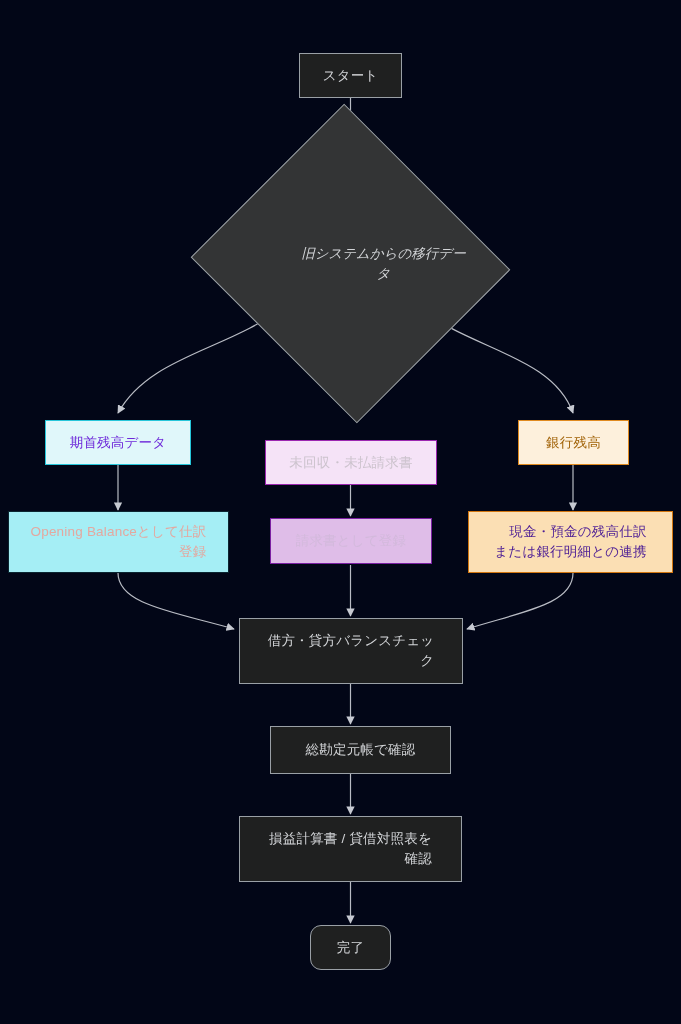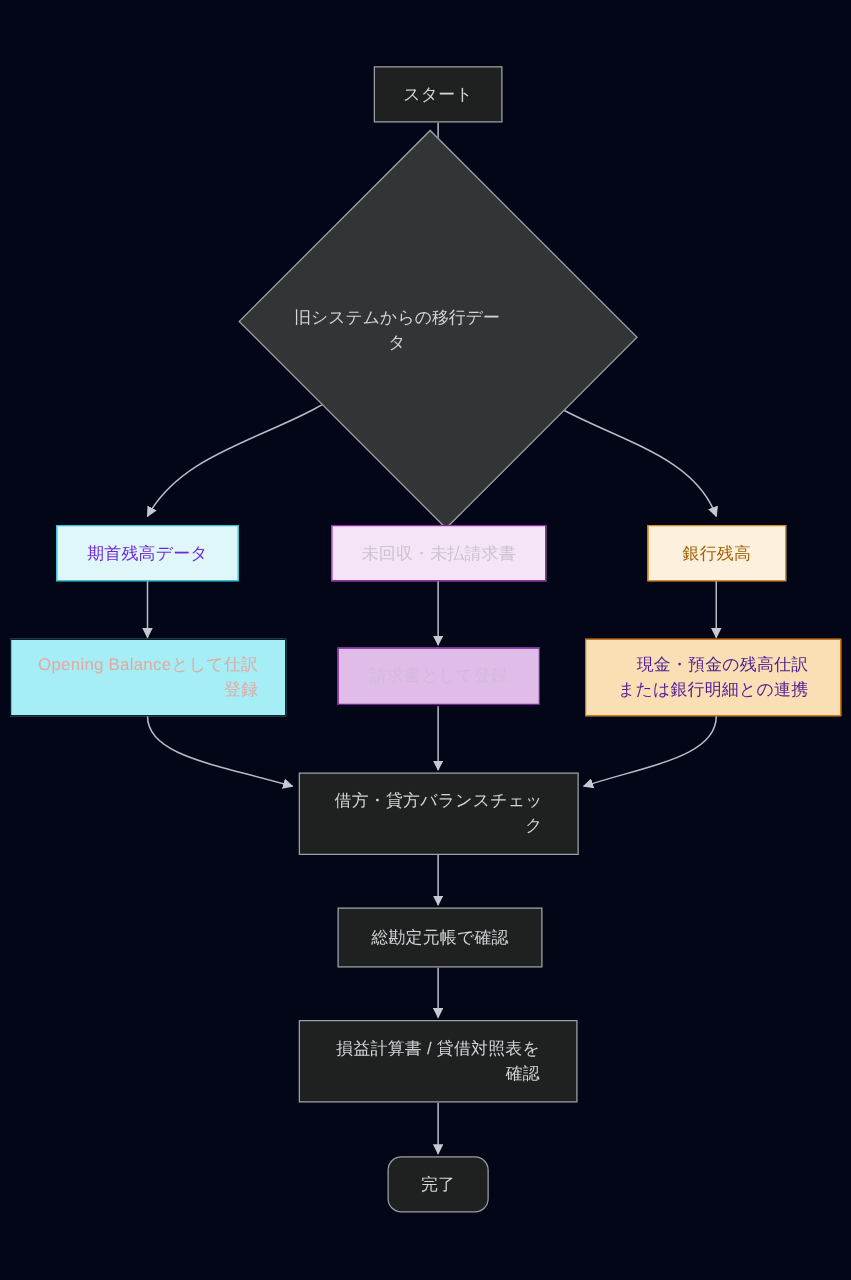--- a/index.html
+++ b/index.html
@@ -45,26 +45,27 @@
   .n-dark {
     background: #1f2020;
     border: 1px solid #9aa0a6;
     color: #d3d5d8;
   }
   
   .n-diamond {
     position: absolute;
     display: flex;
     align-items: center;
-    justify-content: flex-start;
+    justify-content: flex-end;
     text-align: center;
     line-height: 1.45;
     font-size: 13.5px;
     white-space: pre-line;
     color: #d3d5d8;
+    font-style: italic;
   }
   .n-diamond .dia-shape {
     position: absolute;
     left: 0; top: 0;
     width: 100%; height: 100%;
     background: #333435;
     border: 1px solid #9aa0a6;
     transform: rotate(45deg);
     box-sizing: border-box;
   }
@@ -158,21 +159,21 @@
   <div class="n-diamond" style="left:233px; top:155px; width:235px; height:217px;">
     <span class="dia-shape"></span>
     <span class="dia-label">旧システムからの移行デー
 タ</span>
   </div>
 
   <div class="node n-cyan-pale" style="left:45px; top:420px; width:146px; height:45px;">
     <span>期首残高データ</span>
   </div>
 
-  <div class="node n-purple-pale" style="left:265px; top:420px; width:172px; height:45px;">
+  <div class="node n-purple-pale" style="left:265px; top:440px; width:172px; height:45px;">
     <span>未回収・未払請求書</span>
   </div>
 
   <div class="node n-orange-pale" style="left:518px; top:420px; width:111px; height:45px;">
     <span>銀行残高</span>
   </div>
 
   <div class="node n-cyan" style="left:8px; top:511px; width:221px; height:62px;">
     <span>Opening Balanceとして仕訳
 登録</span>
@@ -185,21 +186,21 @@
   <div class="node n-orange" style="left:468px; top:511px; width:205px; height:62px;">
     <span>現金・預金の残高仕訳
 または銀行明細との連携</span>
   </div>
 
   <div class="node n-dark" style="left:239px; top:618px; width:224px; height:66px;">
     <span>借方・貸方バランスチェッ
 ク</span>
   </div>
 
-  <div class="node n-dark" style="left:270px; top:726px; width:164px; height:48px;">
+  <div class="node n-dark" style="left:270px; top:726px; width:181px; height:48px;">
     <span>総勘定元帳で確認</span>
   </div>
 
   <div class="node n-dark" style="left:239px; top:816px; width:223px; height:66px;">
     <span>損益計算書 / 貸借対照表を
 確認</span>
   </div>
 
   <div class="node n-dark" style="left:310px; top:925px; width:81px; height:45px;border-radius:11px;">
     <span>完了</span>

